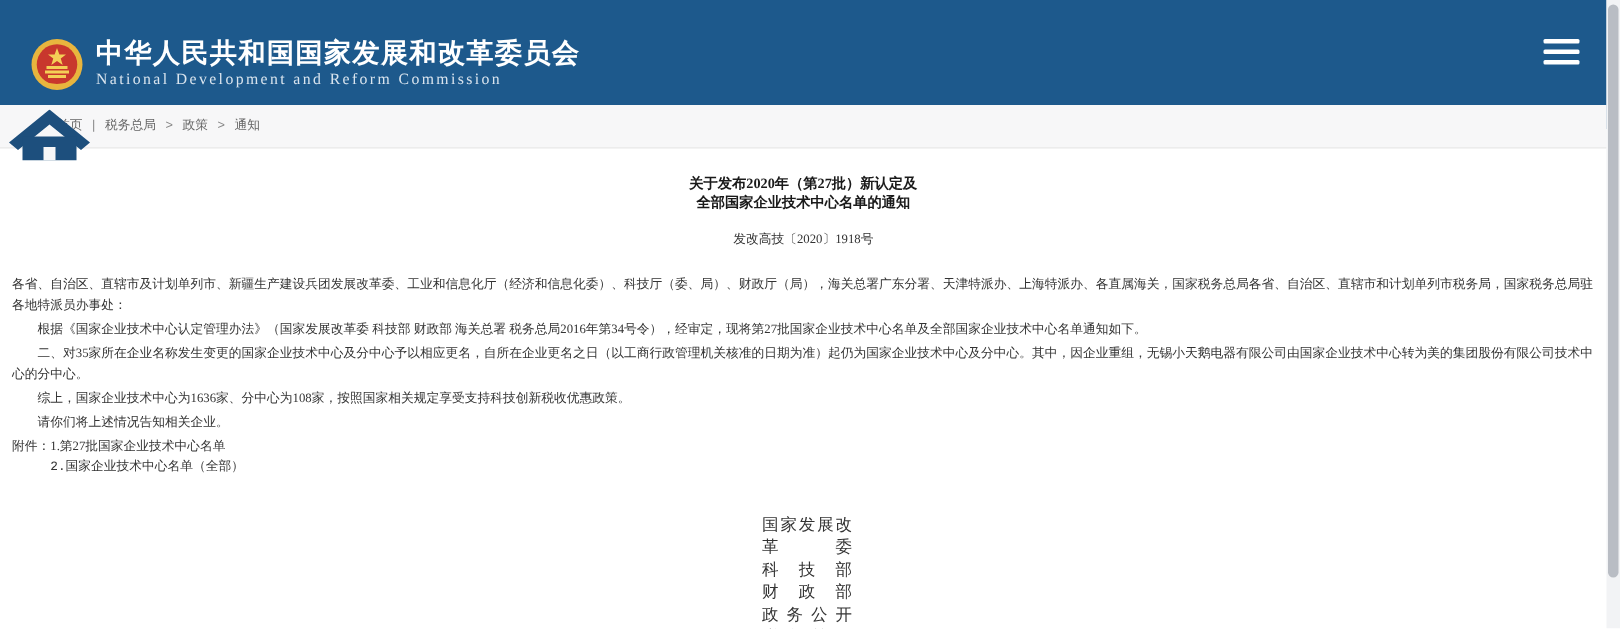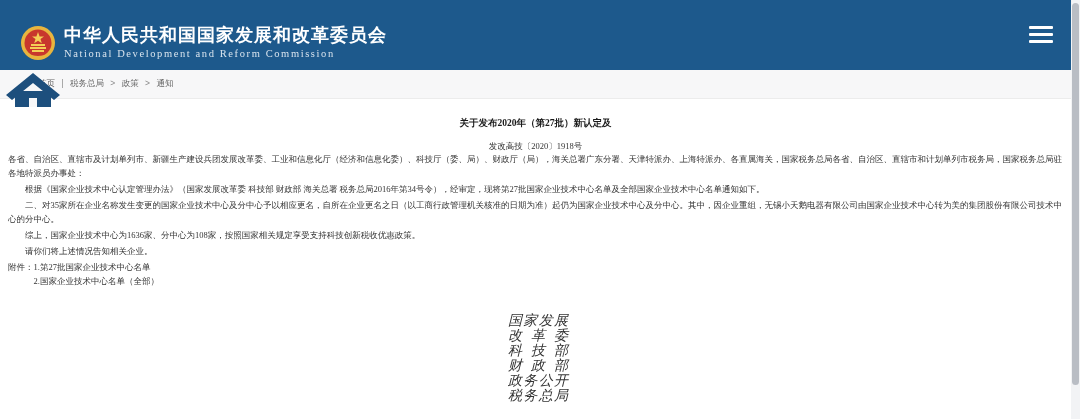--- a/index.html
+++ b/index.html
@@ -38,32 +38,32 @@
 
   
   .doc {
     position:absolute; left:0; top:99px; width:1071px; height:320px;
     padding:6px 8px 0 8px;
     font-family:"Liberation Serif","DejaVu Serif",serif;
     color:#333;
   }
   .doc-title { text-align:center; font-weight:bold; color:#1a1a1a; font-size:9.5px; line-height:13px; margin-top:12px; }
   .doc-number { text-align:center; font-size:8.5px; color:#333; margin-top:10px; line-height:12px; }
-  .body-text { }
+  .body-text { margin-top:17px; }
   .p { font-size:8.5px; line-height:14px; color:#333; margin-bottom:2px; }
   .p.indent { text-indent:2em; }
   .att-row { font-size:8.5px; line-height:14px; color:#333; }
-  .att-row2 { padding-left:3em; }
+  .att-row2 { padding-left:3em;font-family:Liberation Mono, monospace; }
   .att-link { color:#333; text-decoration:none; cursor:pointer; }
 
   
   .signature { margin-top:25px; margin-left:500px; width:60px; }
   .sig-line {
-    font-size:14px; line-height:15px; color:#333;
-    text-align:justify; text-align-last:justify;font-style:italic;
+    font-size:11px; line-height:15px; color:#333;
+    text-align:justify; text-align-last:justify;
   }
 
   
   .scrollbar { position:absolute; right:0; top:0; width:9px; height:419px; background:#f2f3f5; }
   .scrollbar-thumb {
     position:absolute; left:1px; top:3px; width:7px; height:382px;
     background:#b9bdc4; border-radius:4px; cursor:grab;
   }
 </style>
 </head>
@@ -107,20 +107,21 @@
       <span class="crumb-sep">&gt;</span>
       <a>政策</a>
       <span class="crumb-sep">&gt;</span>
       <span>通知</span>
     </nav>
   </div>
 
   <main class="doc">
     <div class="doc-title">
       <div>关于发布2020年（第27批）新认定及</div>
+      <div>全部国家企业技术中心名单的通知</div>
     </div>
     <div class="doc-number">发改高技〔2020〕1918号</div>
 
     <div class="body-text">
       <p class="p">各省、自治区、直辖市及计划单列市、新疆生产建设兵团发展改革委、工业和信息化厅（经济和信息化委）、科技厅（委、局）、财政厅（局），海关总署广东分署、天津特派办、上海特派办、各直属海关，国家税务总局各省、自治区、直辖市和计划单列市税务局，国家税务总局驻各地特派员办事处：</p>
       <p class="p indent">根据《国家企业技术中心认定管理办法》（国家发展改革委 科技部 财政部 海关总署 税务总局2016年第34号令），经审定，现将第27批国家企业技术中心名单及全部国家企业技术中心名单通知如下。</p>
       <p class="p indent">二、对35家所在企业名称发生变更的国家企业技术中心及分中心予以相应更名，自所在企业更名之日（以工商行政管理机关核准的日期为准）起仍为国家企业技术中心及分中心。其中，因企业重组，无锡小天鹅电器有限公司由国家企业技术中心转为美的集团股份有限公司技术中心的分中心。</p>
       <p class="p indent">综上，国家企业技术中心为1636家、分中心为108家，按照国家相关规定享受支持科技创新税收优惠政策。</p>
       <p class="p indent">请你们将上述情况告知相关企业。</p>
 

